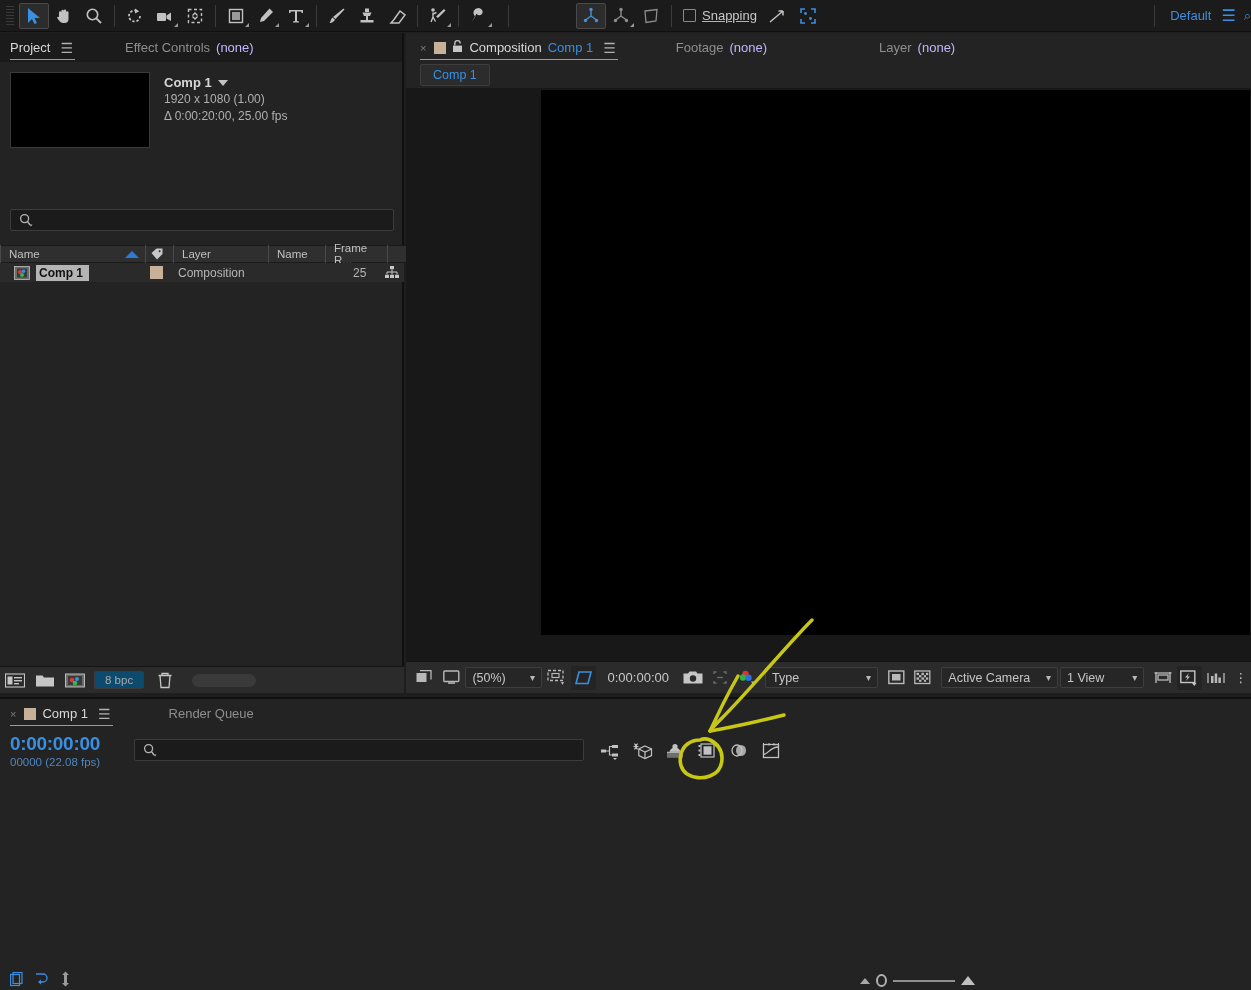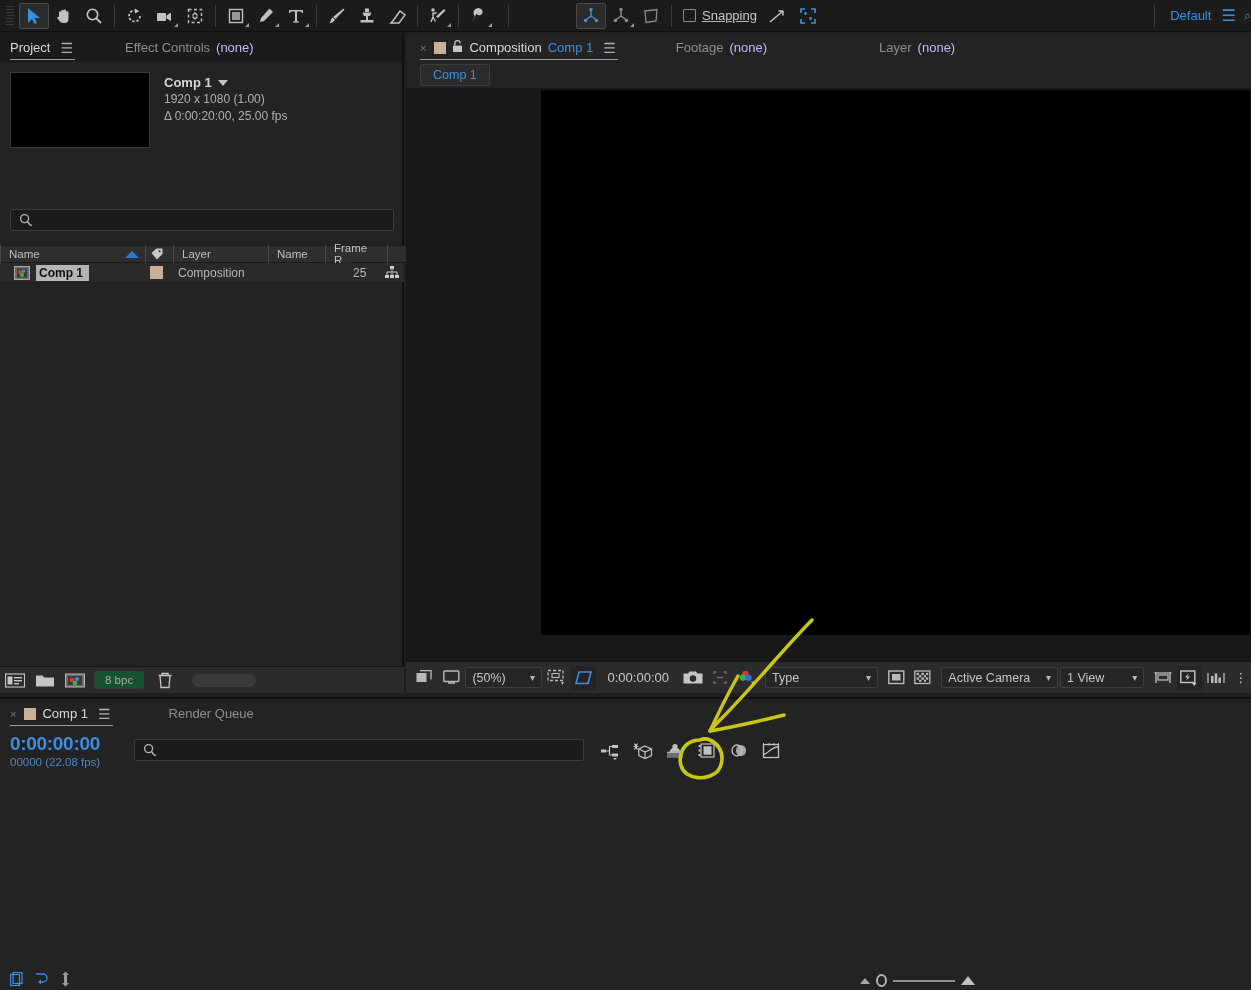--- a/index.html
+++ b/index.html
@@ -89,21 +89,21 @@
     display:flex; align-items:center; background:#2a2a2a;
   }
   .row-name { display:flex; align-items:center; gap:6px; width:145px; padding-left:14px; }
   .row-name .lbl { background:#b4b4b4; color:#111; font-weight:bold; font-size:12px; padding:1px 6px 1px 3px;}
   .row-swatch { width:13px; height:13px; background:#c7b199; }
   .proj-bottom {
     position:absolute; left:0; bottom:0; width:404px; height:27px; background:#2b2b2b;
     display:flex; align-items:center; gap:0; border-top:1px solid #141414;
   }
   .pb-ico { width:30px; height:27px; display:flex;align-items:center;justify-content:center;}
-  .bpc { font-size:11.5px; color:#a8a8a8; padding: 2px 10px; background:#14532d; border:1px solid #3a3a3a;
+  .bpc { font-size:11.5px; color:#a8a8a8; padding: 2px 10px; background:#0c4a6e; border:1px solid #3a3a3a;
          border-radius:2px; margin-left:4px;}
   .pb-pill { width:64px; height:13px; border-radius:7px; background:#3a3a3a; margin-left:12px;}
 
   
   .comp {
     position:absolute; left:406px; top:33px; width:845px; height:660px; background:#232323;
   }
   .comp-tabs { display:flex; align-items:center; height:29px; padding-left:14px; }
   .comp-sub { height:26px; display:flex; align-items:center; padding-left:14px; }
   .sub-chip { background:#2c2c2c; border:1px solid #3d3d3d; color:#3a8fe0; font-size:12.5px;

